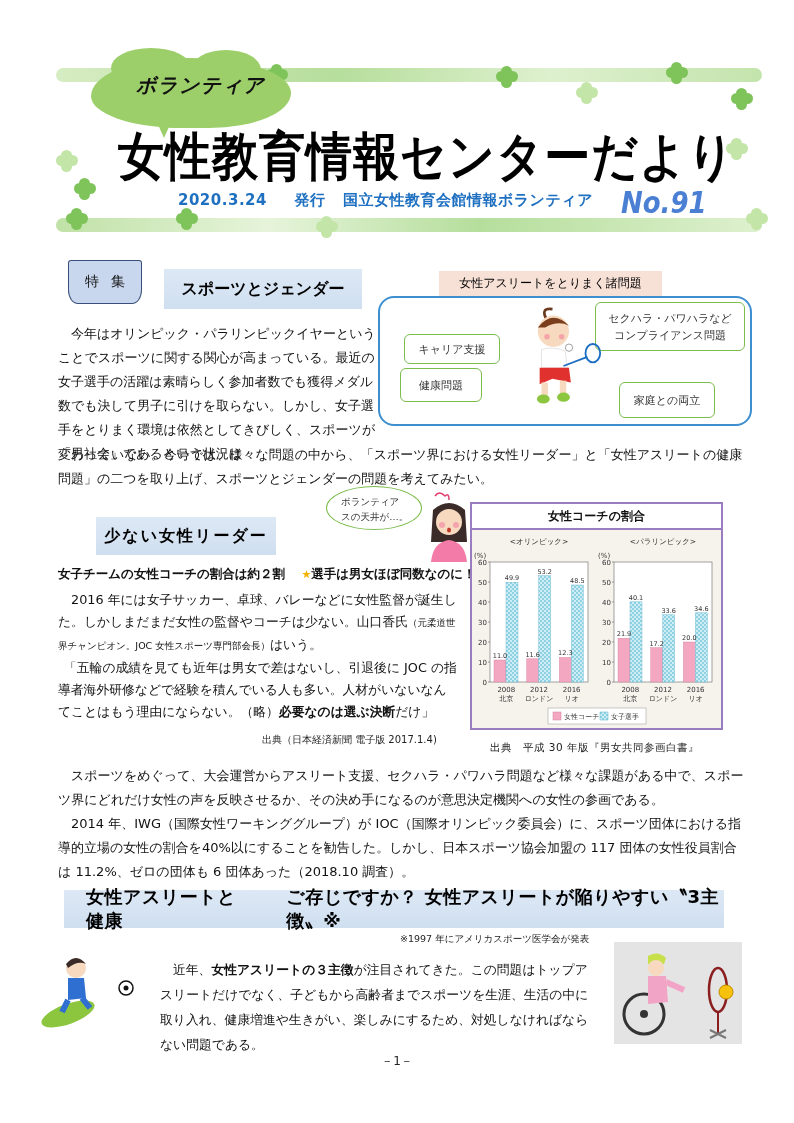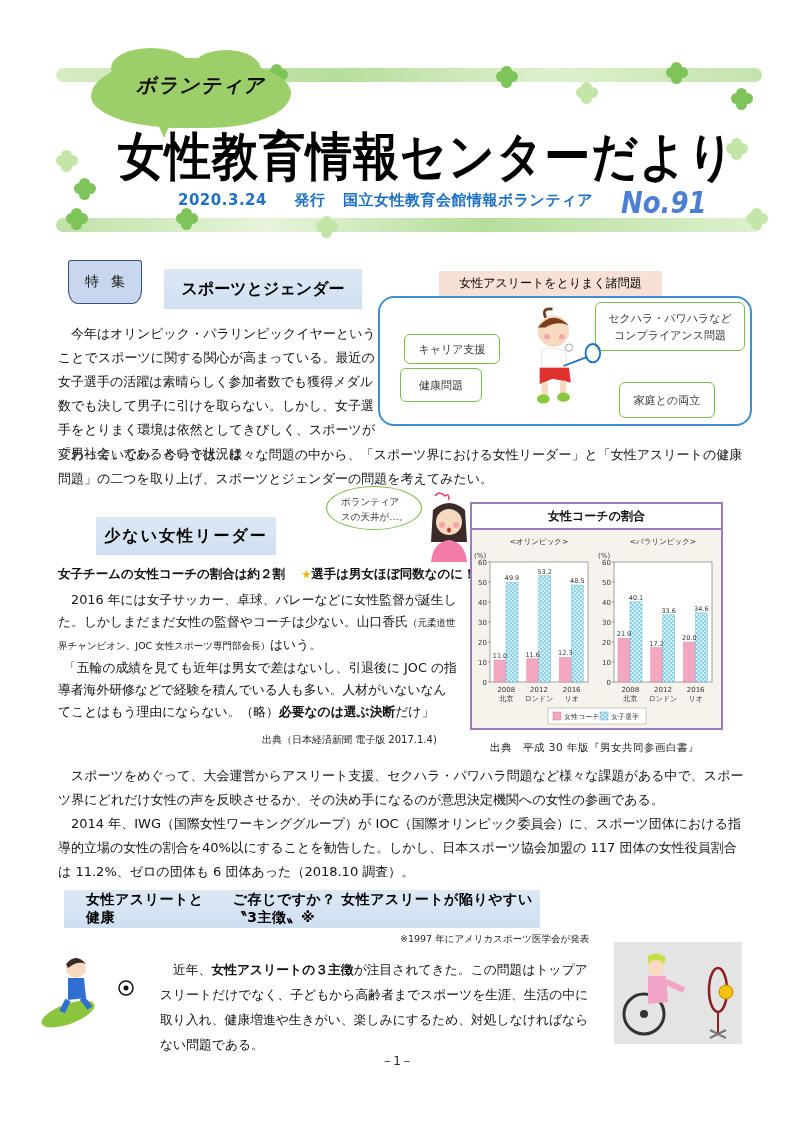--- a/index.html
+++ b/index.html
@@ -73,21 +73,21 @@
   .chart-box { left: 470px; top: 502px; width: 253px; height: 228px; border: 2px solid #9a7cc0; background: #f6f2ec; }
   .chart-title { left: 0; top: 0; width: 249px; height: 26px; background: #fff; border-bottom: 2px solid #9a7cc0;
     font-size: 12px; font-weight: bold; display: flex; align-items: center; justify-content: center; }
   .source2 { left: 490px; top: 741px; font-size: 10.5px; color: #222; letter-spacing: .5px; }
 
   
   .decision-para { left: 58px; top: 764px; width: 690px; }
   .decision-para p { font-size: 13px; line-height: 24px; text-indent: 13px; }
 
   
-  .heading-health { left: 64px; top: 890px; width: 476px; height: 38px; font-size: 14px; justify-content: flex-start; padding-left: 22px; letter-spacing: .5px; }
+  .heading-health { left: 64px; top: 890px; width: 660px; height: 38px; font-size: 18px; justify-content: flex-start; padding-left: 22px; letter-spacing: .5px; }
   .heading-health .gap { display: inline-block; width: 36px; }
   .note-1997 { left: 400px; top: 933px; font-size: 9.5px; color: #222; }
   .health-para { left: 160px; top: 957px; width: 440px; }
   .health-para p { font-size: 12.8px; line-height: 25px; }
   .soccer-girl { left: 38px; top: 952px; width: 100px; height: 80px; }
   .wheelchair { left: 614px; top: 942px; width: 128px; height: 102px; background: #e4e4e4; }
   .page-number { left: 0; top: 1053px; width: 794px; text-align: center; font-size: 12px; color: #222; }
 </style>
 </head>
 <body>

